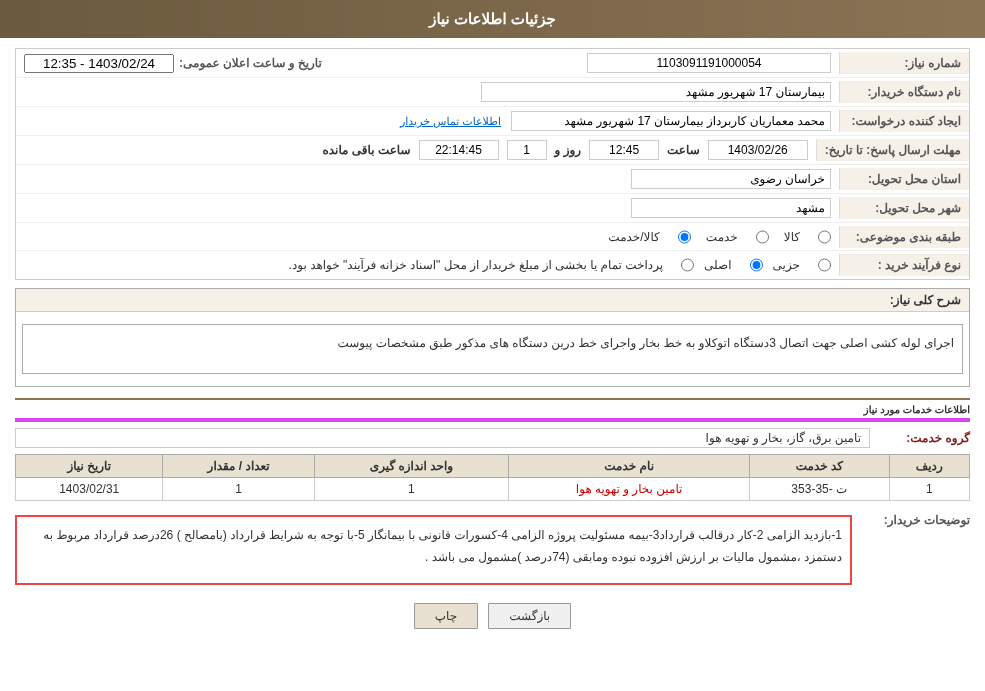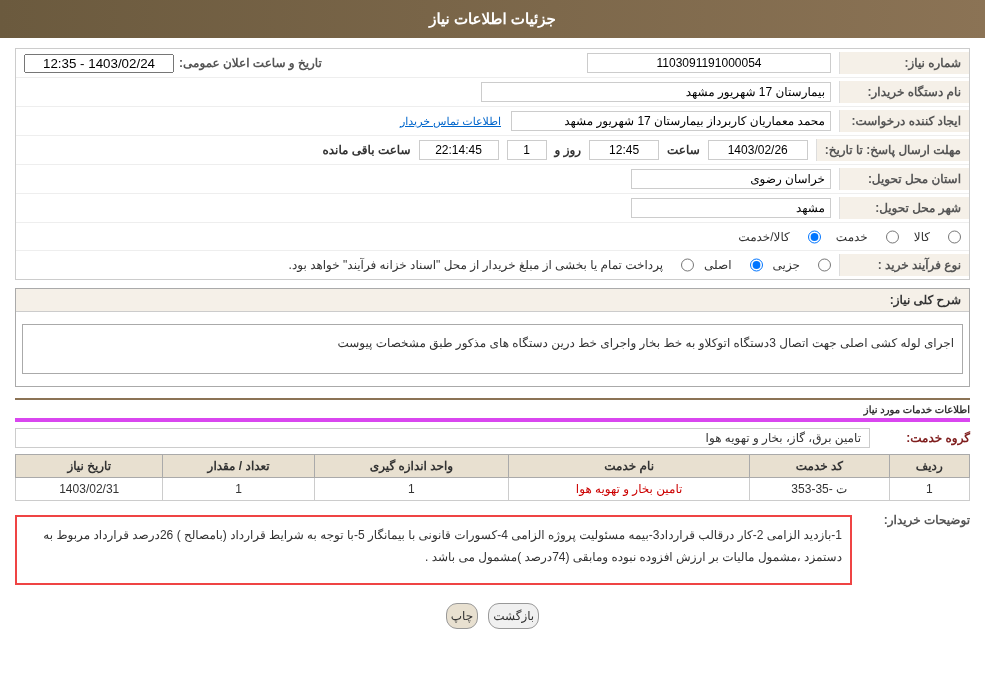--- a/index.html
+++ b/index.html
@@ -149,26 +149,26 @@
       align-items: flex-start;
       gap: 18px;
     }
     .action-buttons {
       display: flex;
       justify-content: center;
       gap: 10px;
       margin: 12px 0 8px;
     }
     .btn {
-      padding: 5px 4px;
+      padding: 5px 20px;
       font-family: Tahoma, Arial, sans-serif;
       font-size: 12px;
       cursor: pointer;
       border: 1px solid #999;
-      border-radius: 11px;
+      border-radius: 1px;
     }
     .btn-print {
       background: #e8e0d0;
       color: #333;
     }
     .btn-back {
       background: #f0f0f0;
       color: #333;
     }
     .outer-section {
@@ -246,20 +246,21 @@
       </div>
 
       <div class="form-row">
         <div class="label-cell">شهر محل تحویل:</div>
         <div class="value-cell">
           <input type="text" style="width: 200px;" readonly="" value="مشهد">
         </div>
       </div>
 
       <div class="form-row">
+        <div class="label-cell">طبقه بندی موضوعی:</div>
         <div class="value-cell">
           <div class="radio-group">
             <div class="radio-item">
               <input type="radio" name="category" style="">
               <span>کالا</span>
             </div>
             <div class="radio-item">
               <input type="radio" name="category" style="">
               <span>خدمت</span>
             </div>

